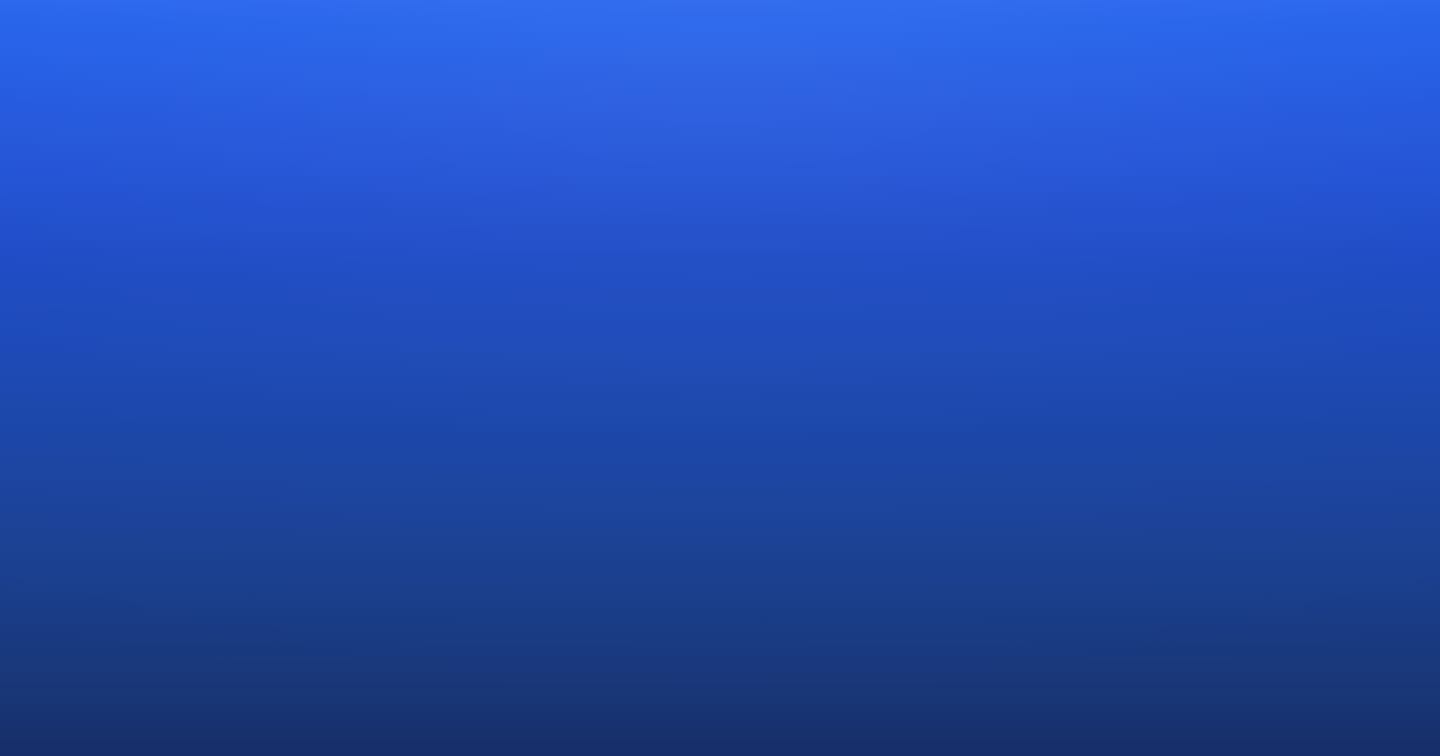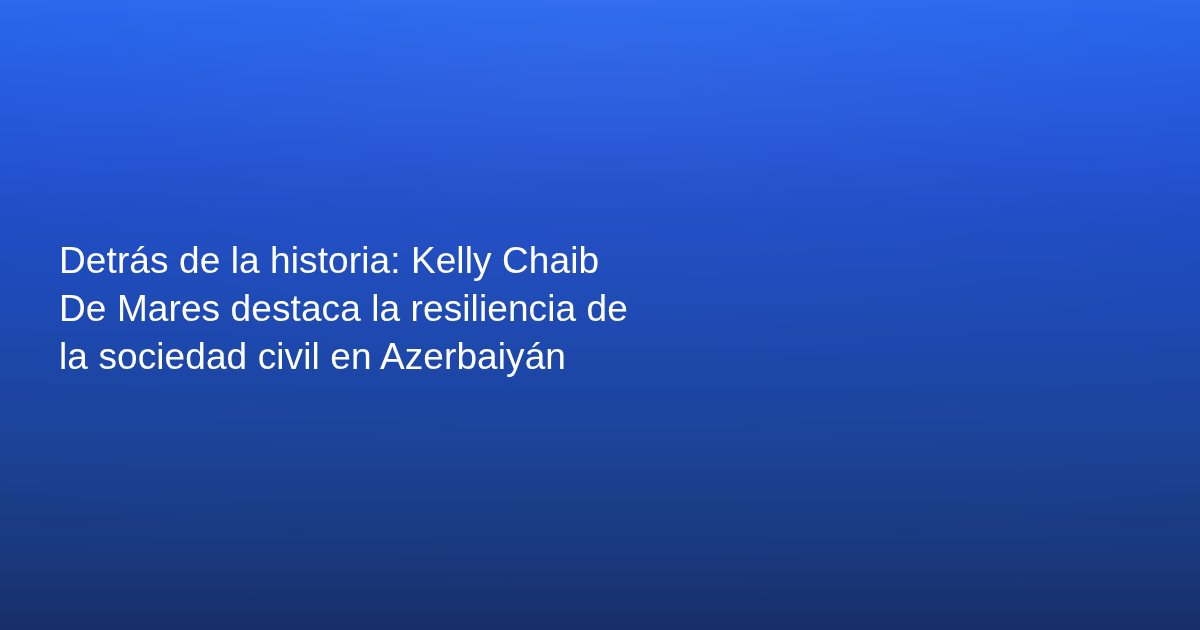--- a/index.html
+++ b/index.html
@@ -77,19 +77,14 @@
     -webkit-font-smoothing: antialiased;
   }
 </style>
 </head>
 <body>
 
 <div class="og-card">
 
   <div class="grad-overlay"></div>
 
-  <div class="headline-wrap">
-    <h1 class="headline">Detrás de la historia: Kelly Chaib
-De Mares destaca la resiliencia de
-la sociedad civil en Azerbaiyán</h1>
-  </div>
 
 </div>
 
 </body></html>

